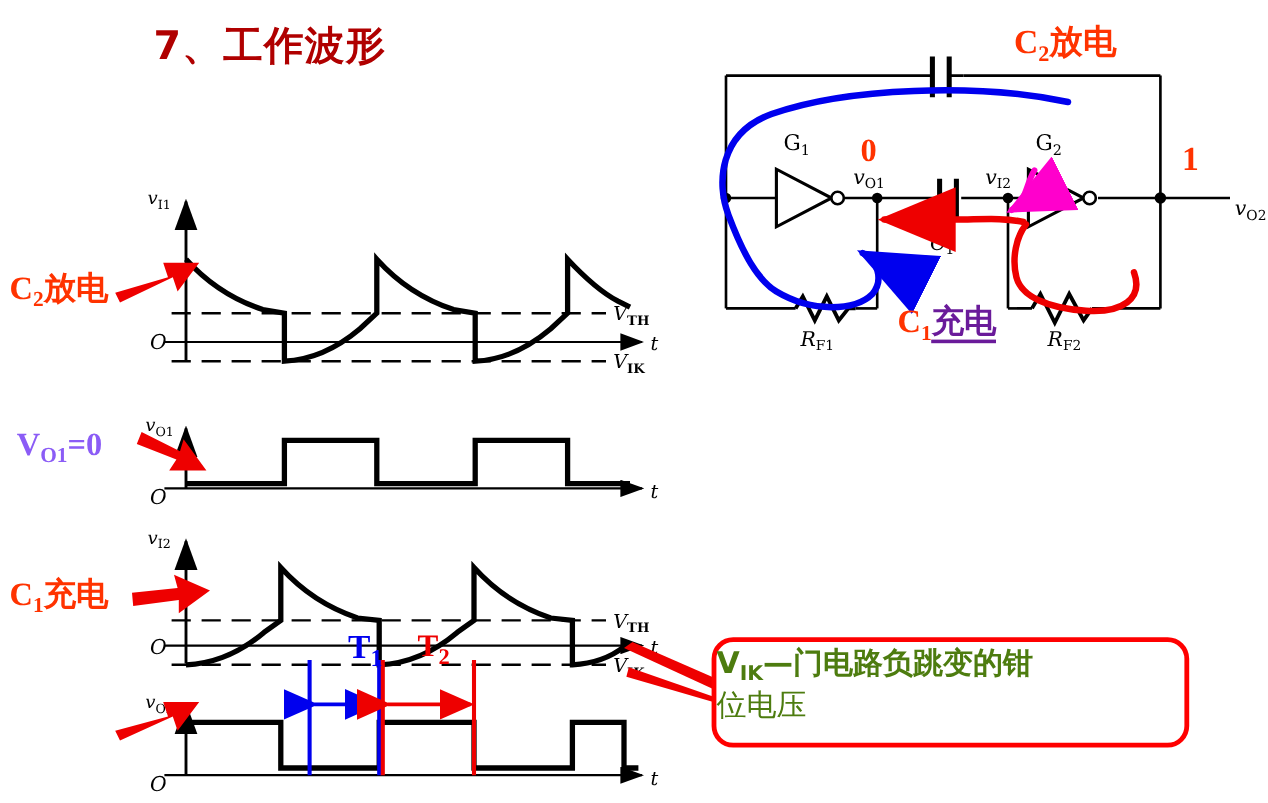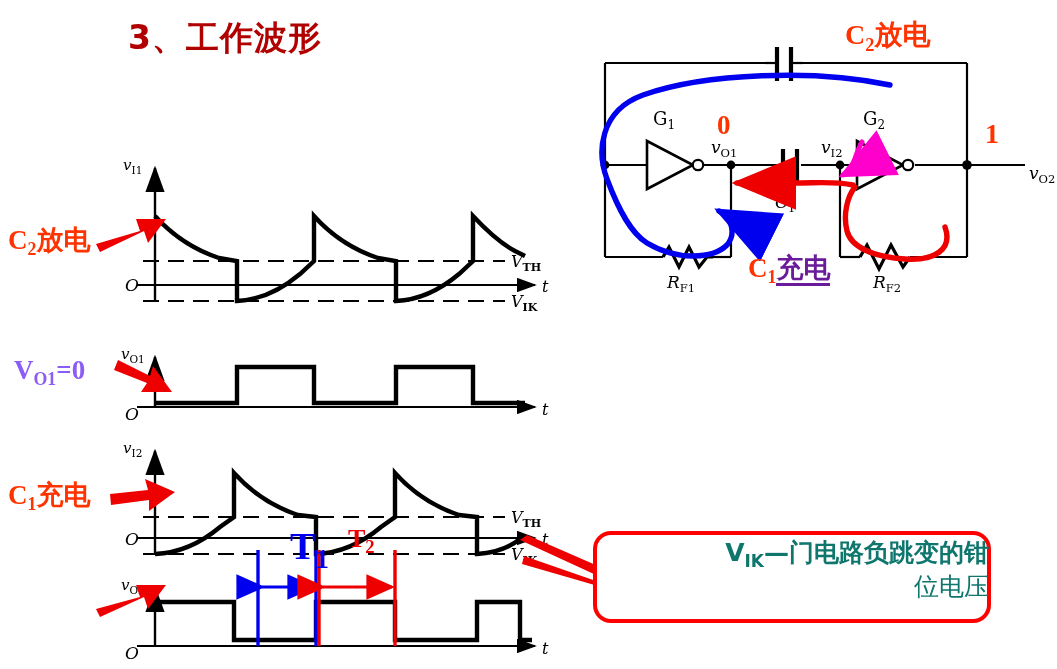--- a/index.html
+++ b/index.html
@@ -36,48 +36,48 @@
   .vo2-lbl{left:12px;top:578px;font-size:27px;}
 
   .c2dis-circ{left:845px;top:16px;font-size:28px;color:#ff3300;}
   .zero-circ{left:717px;top:110px;font-size:27px;color:#ff3300;}
   .one-circ{left:985px;top:118px;font-size:28px;color:#ff3300;}
 
   .c1chg-circ{left:748px;top:250px;font-size:27px;}
   .c1chg-circ .cpart{color:#ff3300;}
   .c1chg-circ .zhpart{color:#6a1b9a;border-bottom:3px solid #6a1b9a;}
 
-  .t1-lbl{left:290px;top:524px;font-size:38px;color:#0000ee;}
+  .t1-lbl{left:290px;top:524px;font-size:28px;color:#0000ee;}
   .t2-lbl{left:348px;top:524px;font-size:26px;color:#ee0000;}
   .t1-lbl sub,.t2-lbl sub{font-size:.72em;}
 
   
   .callout{
     position:absolute;left:593px;top:531px;width:398px;height:92px;
     border:4px solid #ff0000;border-radius:18px;background:#ffffff;
     box-sizing:border-box;
   }
   .callout-text{
     position:absolute;left:597px;top:538px;width:392px;
-    text-align:right;
+    text-align:left;
     font-family:"DejaVu Sans", sans-serif;
-    font-size:25px;color:#0f766e;line-height:1.22;
+    font-size:25px;color:#4d7c0f;line-height:1.22;
   }
   .callout-text .vik{font-weight:bold;}
   .callout-text .vik sub{font-size:.68em;font-weight:bold;}
 
   
 </style>
 </head>
 <body>
 
 <div class="root">
 
   <div class="title">
-    <span>3、工作波形</span>
+    <span>7、工作波形</span>
   </div>
 
   <svg class="abs" style="left:95px;top:150px;" width="460" height="519" viewBox="0 0 460 519">
     <defs>
       <marker id="ar" markerWidth="11" markerHeight="8" refX="10" refY="4" orient="auto">
         <path d="M0,0 L11,4 L0,8 z" fill="#000"></path>
       </marker>
       <marker id="arB" markerWidth="9" markerHeight="8" refX="8" refY="4" orient="auto">
         <path d="M0,0 L9,4 L0,8 z" fill="#0000ee"></path>
       </marker>

